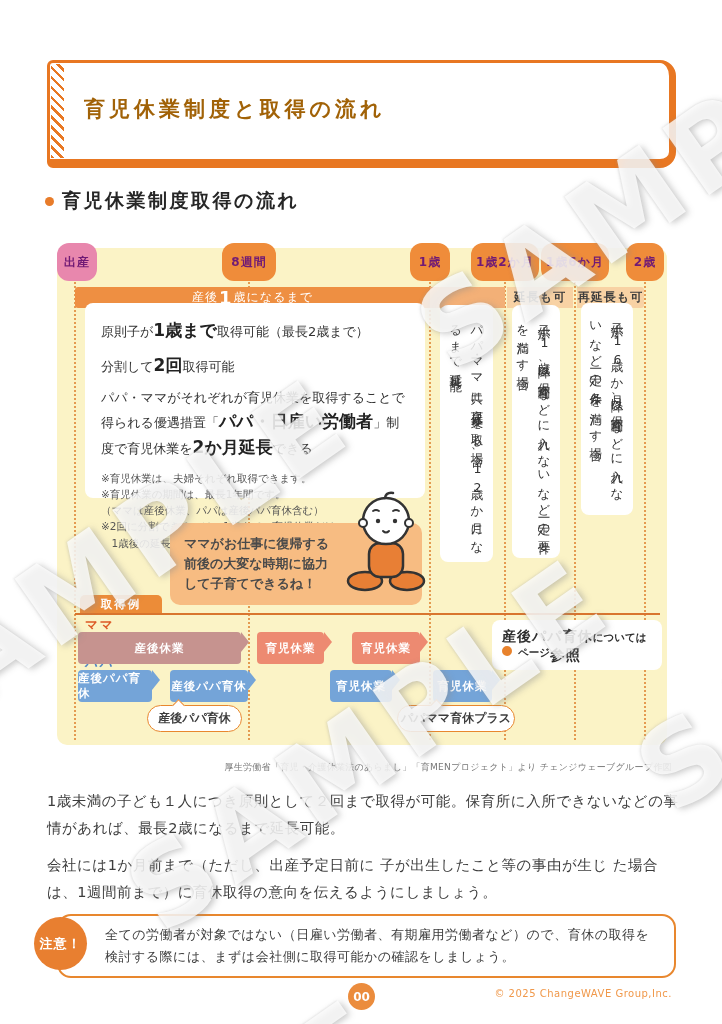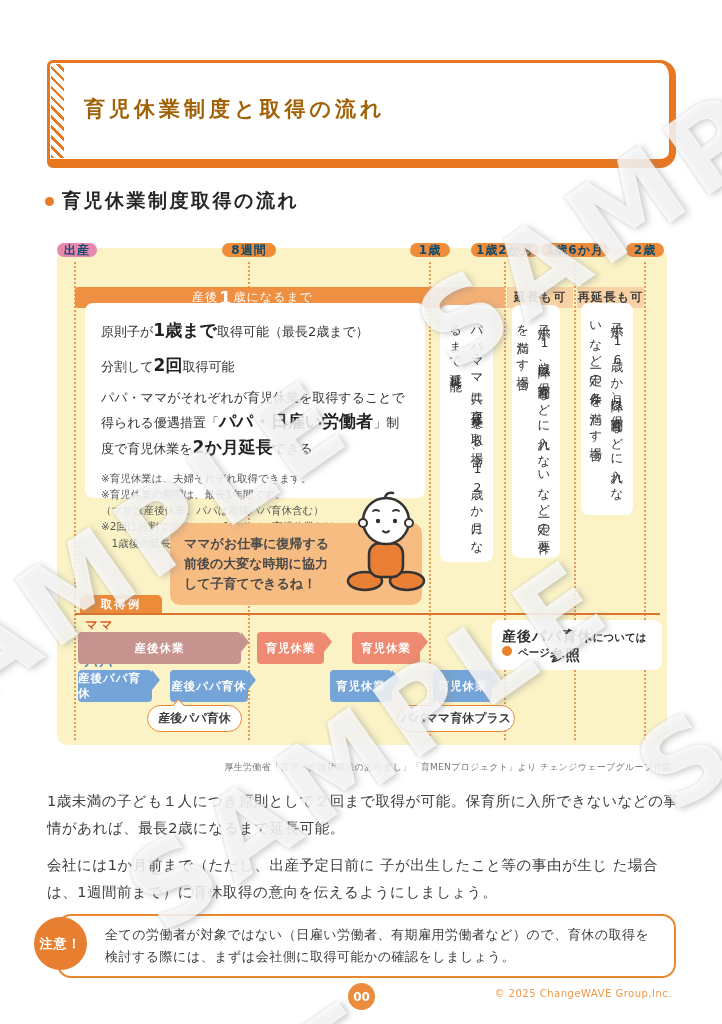--- a/index.html
+++ b/index.html
@@ -34,22 +34,22 @@
   .heading { position:absolute; left:45px; top:188px; display:flex; align-items:center; }
   .heading .dot { width:9px; height:9px; border-radius:50%; background:#e87c2a; margin-right:8px; }
   .heading .txt { font-size:19px; font-weight:bold; letter-spacing:2.5px; color:#262626; }
   
   .panel {
     position:absolute; left:57px; top:248px; width:610px; height:497px;
     background:#fbf3c6; border-radius:10px; overflow:visible;
   }
   .gridline { position:absolute; top:14px; height:478px; width:0; border-left:2px dotted #e49a50; }
   .badge {
-    position:absolute; top:-5px; height:14px; border-radius:12px; background:#ef8c3a;
-    color:#0c4a6e; font-size:12px; font-weight:bold; display:flex; align-items:center;
+    position:absolute; top:-5px; height:38px; border-radius:12px; background:#ef8c3a;
+    color:#701a75; font-size:12px; font-weight:bold; display:flex; align-items:center;
     justify-content:center; letter-spacing:1px; z-index:3;
   }
   .badge.pink { background:#e887ad; }
   .seg { position:absolute; top:24px; height:21px; display:flex; align-items:center; justify-content:center; z-index:2;margin-top:15px; }
   .seg.dark { background:#ee8f42; color:#fff; border-radius:3px 0 0 3px; font-size:12px; letter-spacing:1px; }
   .seg.dark .big1 { font-size:18px; font-weight:bold; margin:0 1px; }
   .seg.mid  { background:#f3b077; }
   .seg.lite { background:#f8d2a4; color:#3d3d3d; font-weight:bold; font-size:12px; letter-spacing:1px; }
   
   .mainbox {

